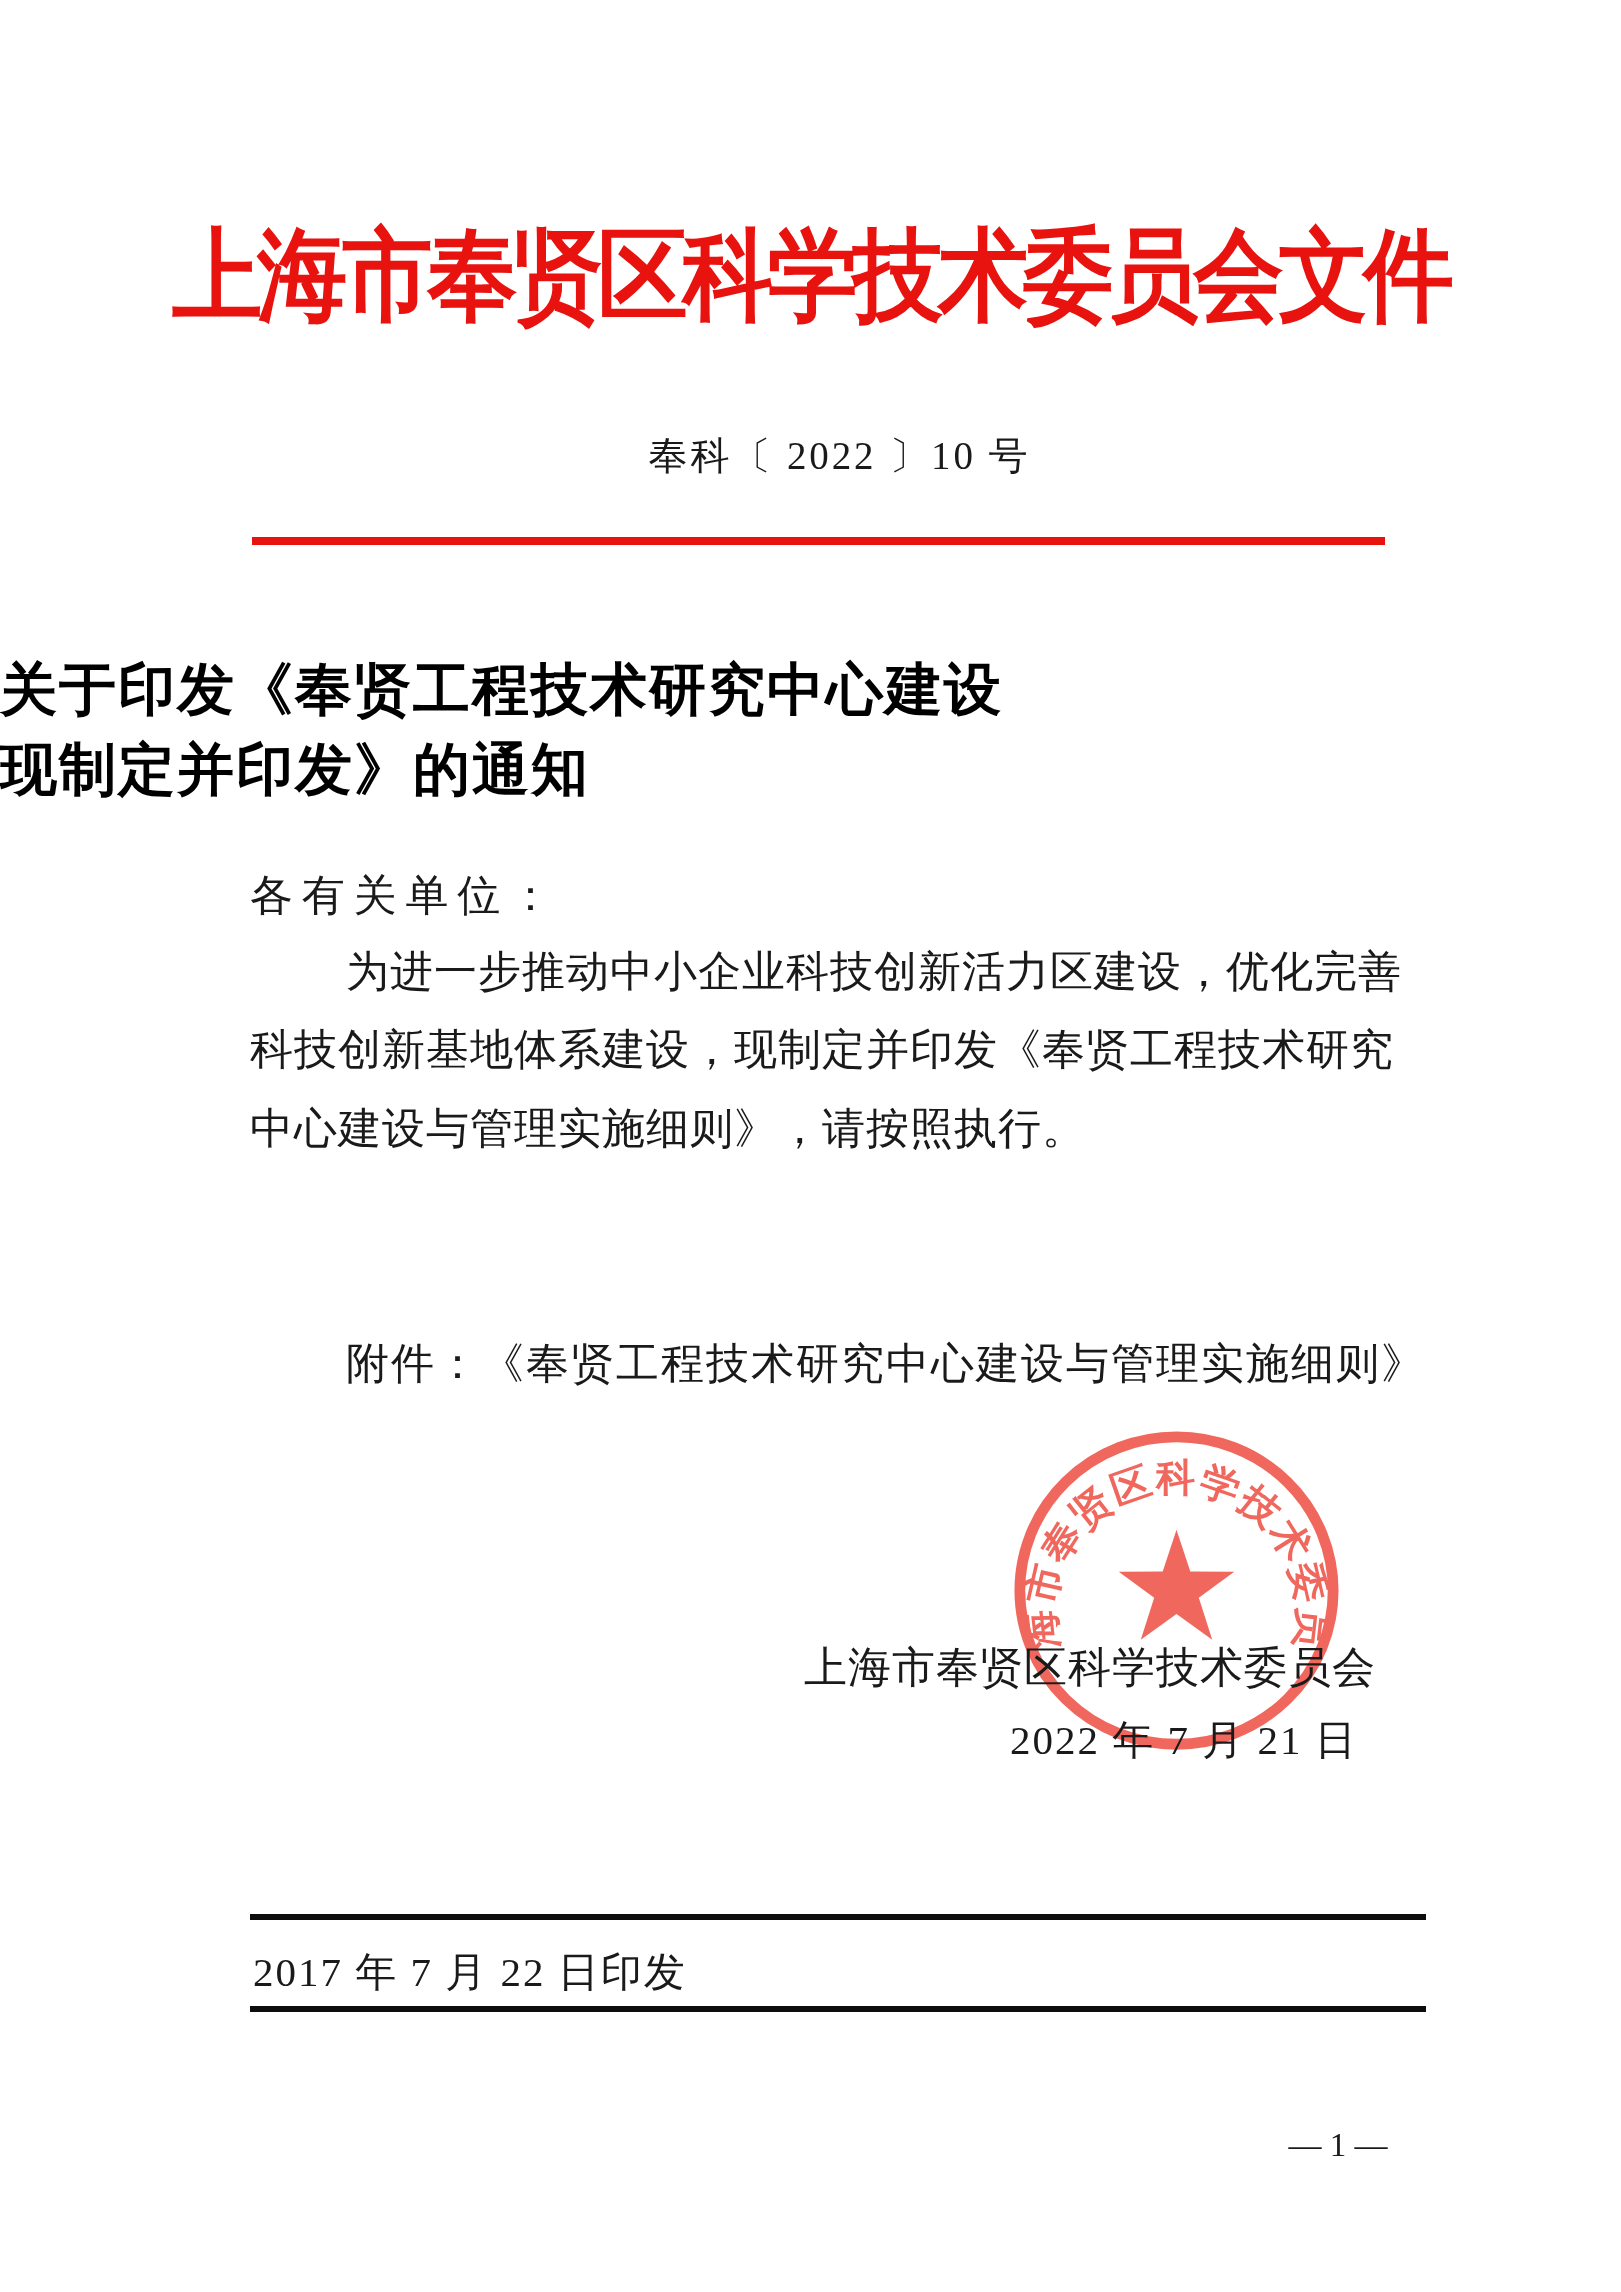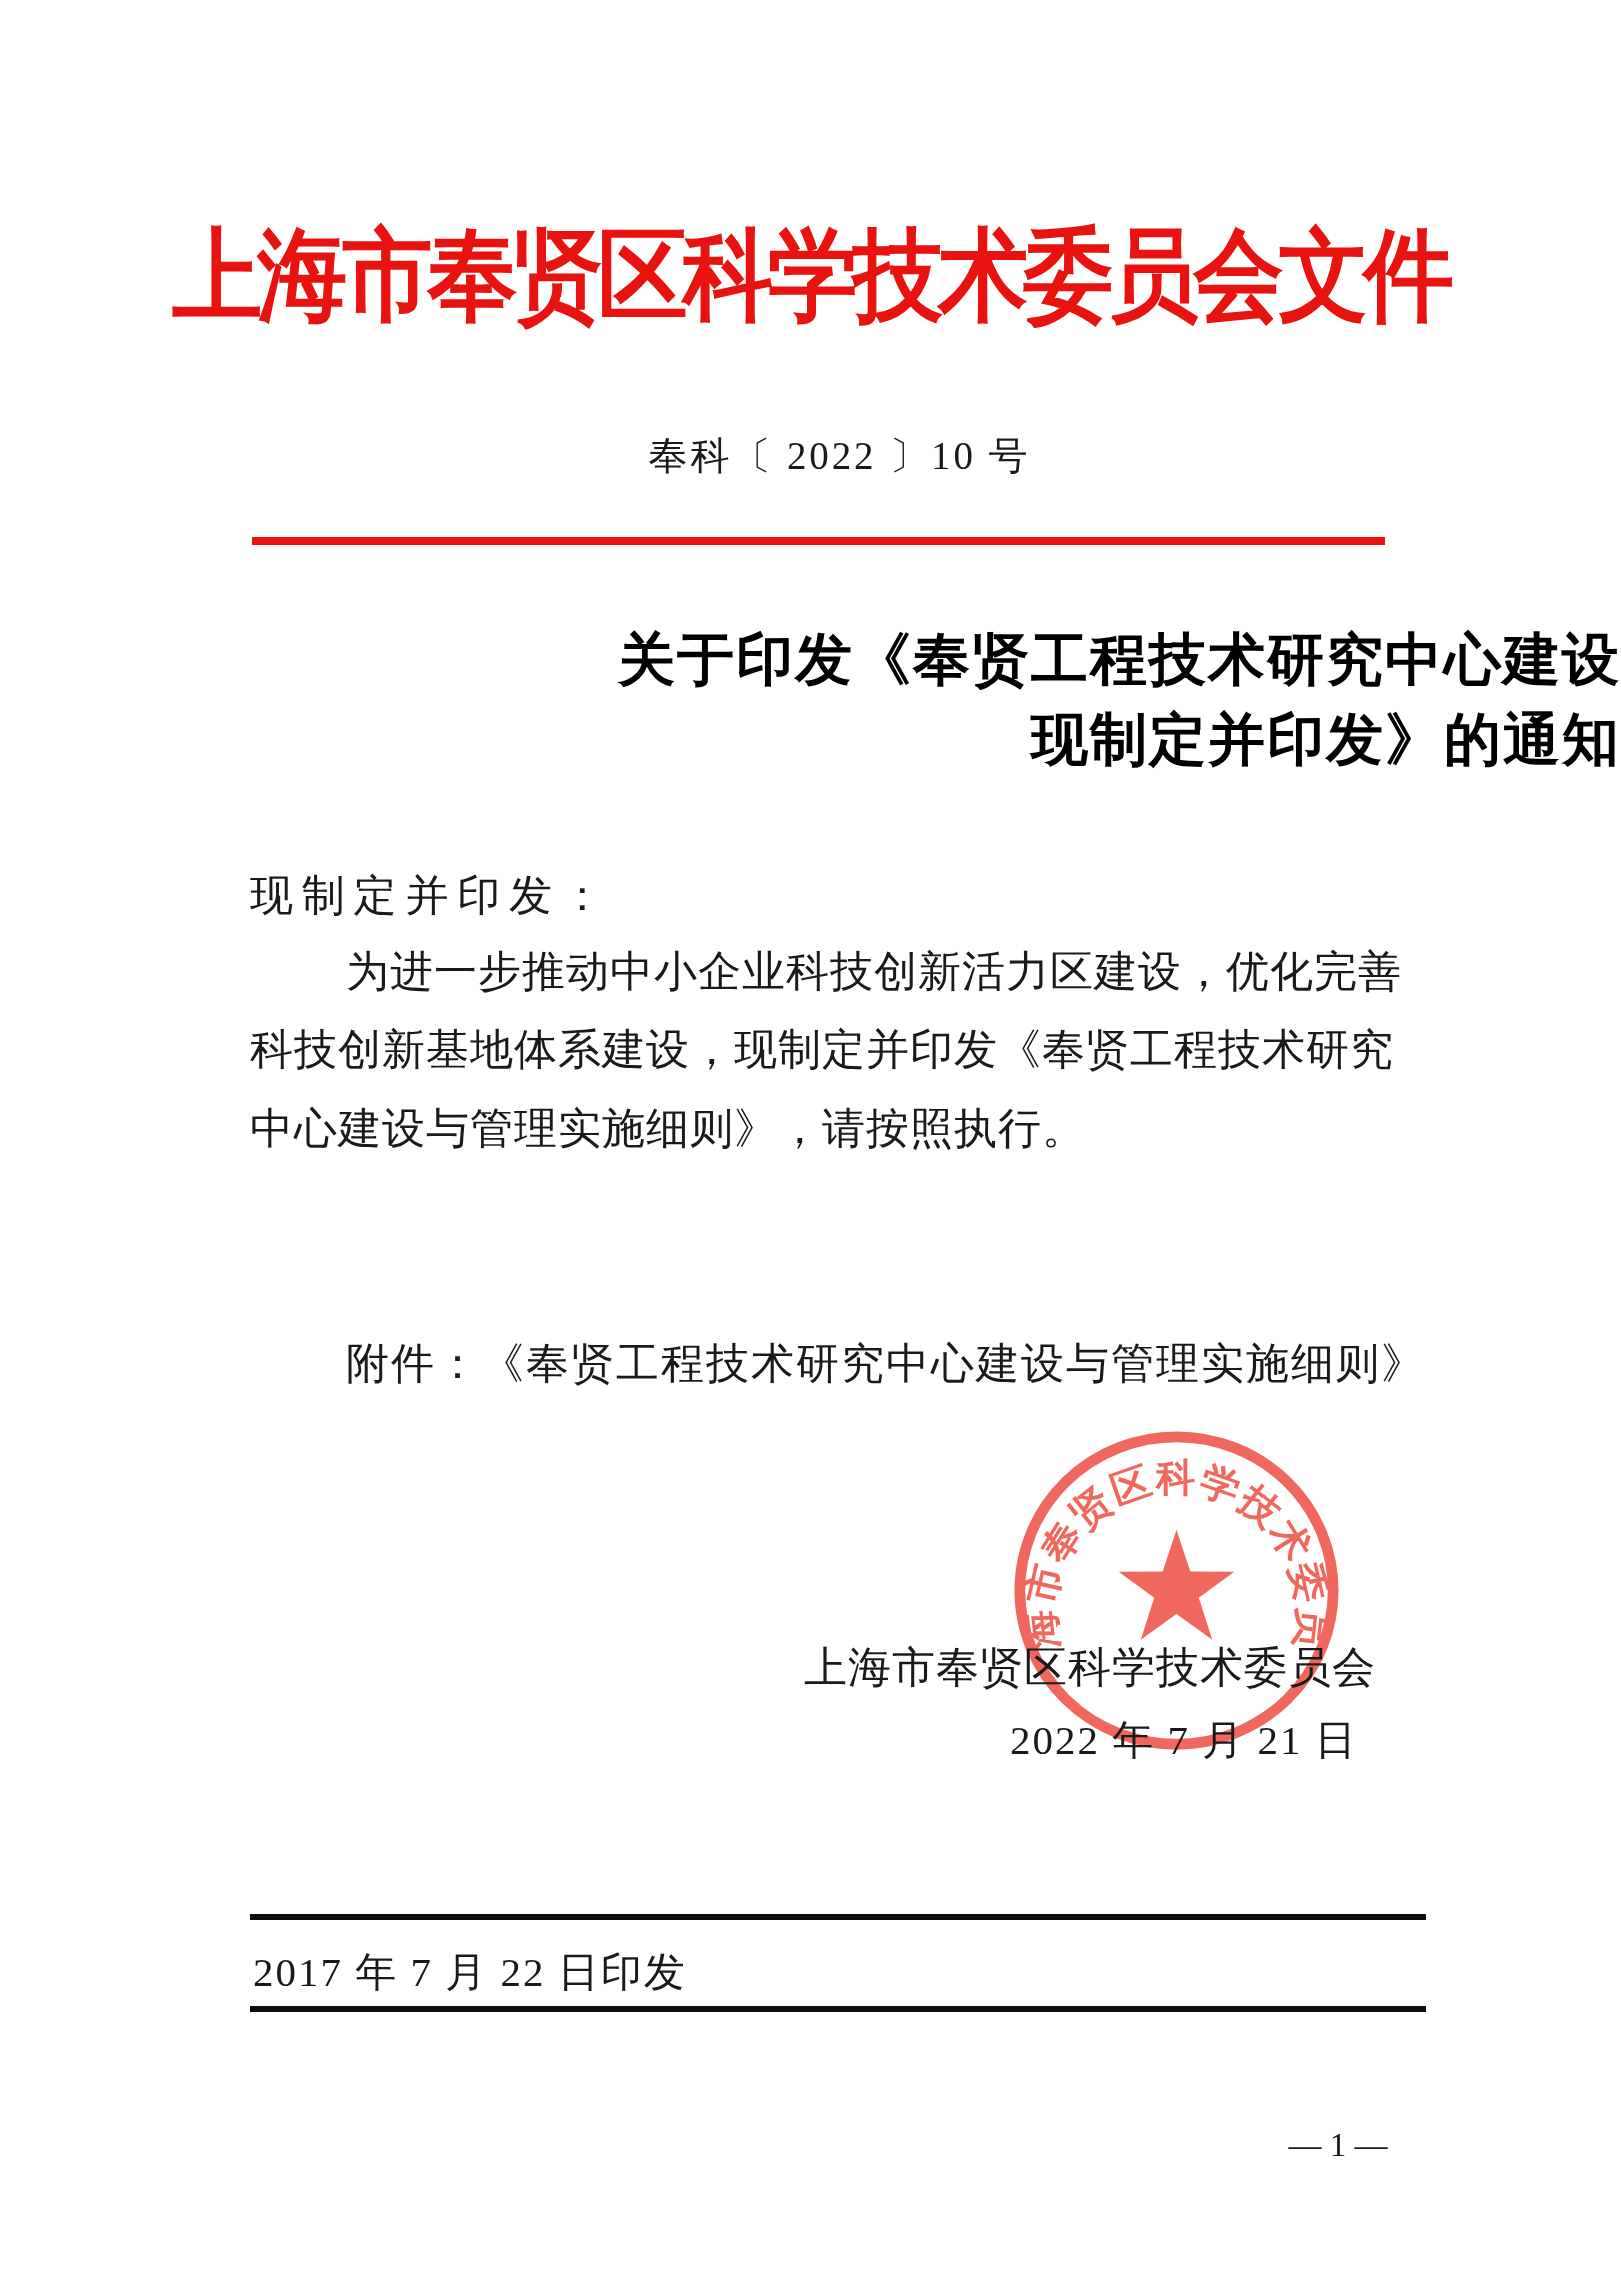--- a/index.html
+++ b/index.html
@@ -30,22 +30,22 @@
     color: #1a1a1a;
     white-space: nowrap;
     padding-left: 29px;
   }
   .red-rule {
     position: absolute; top: 537px; left: 252px;
     width: 1133px; height: 7.8px;
     background: var(--header-red, #e8120f);
   }
   .doc-title {
-    position: absolute; top: 620px; left: 0; width: 100%;
-    text-align: right;
+    position: absolute; top: 650px; left: 0; width: 100%;
+    text-align: left;
     font-size: 57px; font-weight: 800;
     line-height: 80px; letter-spacing: 2px;
     color: #000;
     white-space: nowrap;
   }
   .bodyline {
     position: absolute; left: 250px; width: 1147px;
     font-size: 43px; line-height: 55px;
     color: #1a1a1a;
     white-space: nowrap;
@@ -106,21 +106,21 @@
 
   <div class="doc-number">奉科〔 2022 〕10 号</div>
 
   <div class="red-rule"></div>
 
   <div class="doc-title">
     <div>关于印发《奉贤工程技术研究中心建设</div>
     <div>现制定并印发》的通知</div>
   </div>
 
-  <div class="bodyline salutation">现制定并印发：</div>
+  <div class="bodyline salutation">各有关单位：</div>
 
   <div class="bodyline p0">为进一步推动中小企业科技创新活力区建设，优化完善</div>
 
   <div class="bodyline p2">中心建设与管理实施细则》，请按照执行。</div>
 
   <div class="bodyline p1">科技创新基地体系建设，现制定并印发《奉贤工程技术研究</div>
 
 
   <div class="bodyline attachment">附件：《奉贤工程技术研究中心建设与管理实施细则》</div>
 

